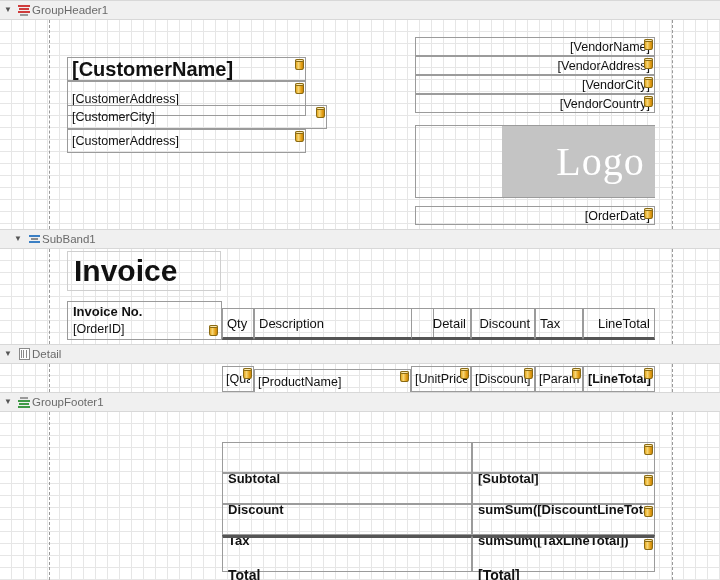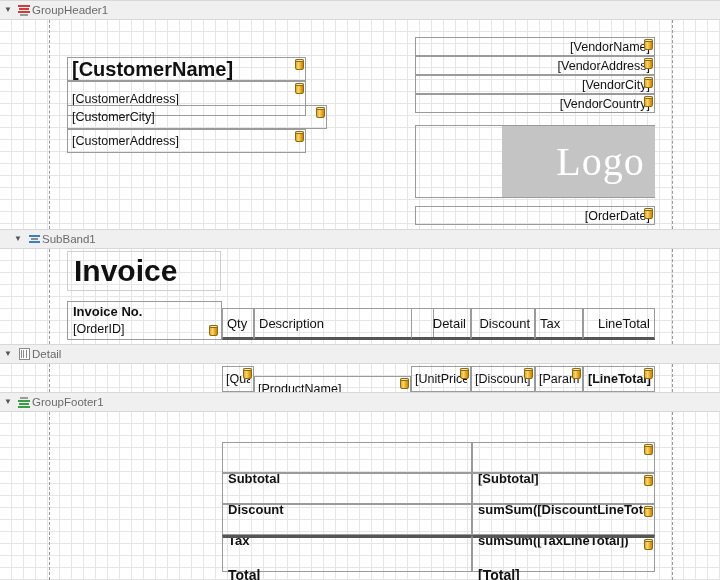--- a/index.html
+++ b/index.html
@@ -435,21 +435,21 @@
     <div class="guide" style="left:49px;"></div>
     <div class="guide" style="left:672px;"></div>
 
     <div class="dcell" style="left:222px; top:2px; width:32px; height:26px;">
       <span class="txt">[Quantity]</span>
       <span class="dbicon">
           <span class="cyl"></span>
           <span class="cap"></span>
         </span>
     </div>
-    <div class="dcell" style="left:254px; top:12px; width:157px; height:26px;">
+    <div class="dcell" style="left:254px; top:5px; width:157px; height:26px;">
       <span class="txt">[ProductName]</span>
       <span class="dbicon">
           <span class="cyl"></span>
           <span class="cap"></span>
         </span>
     </div>
     <div class="dcell" style="left:411px; top:2px; width:60px; height:26px;">
       <span class="txt">[UnitPrice]</span>
       <span class="dbicon">
           <span class="cyl"></span>

